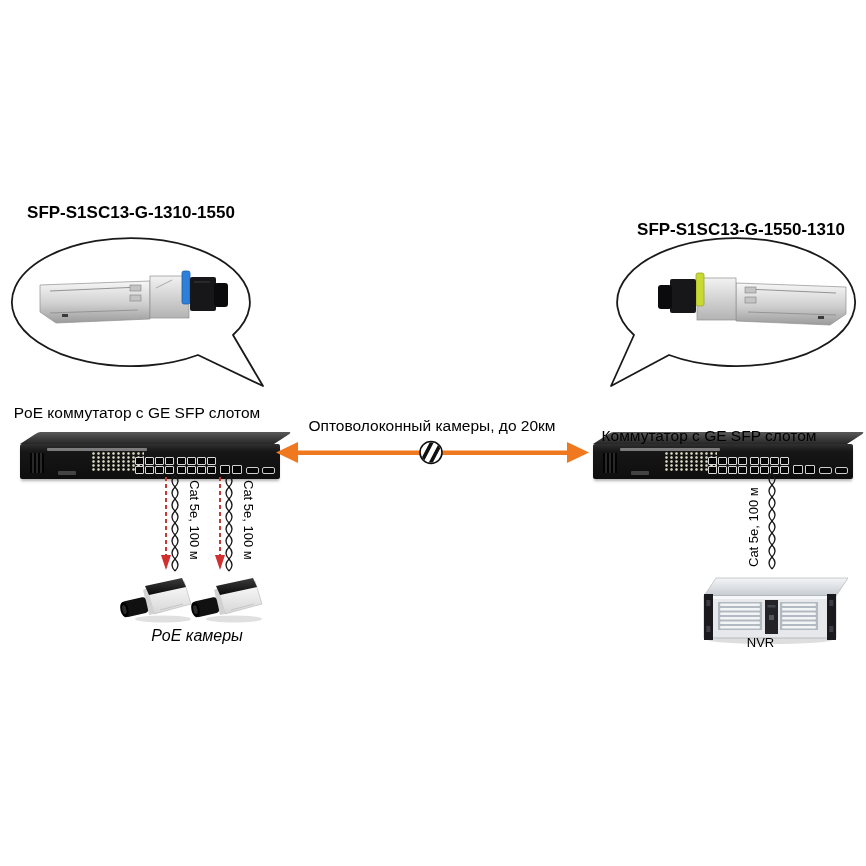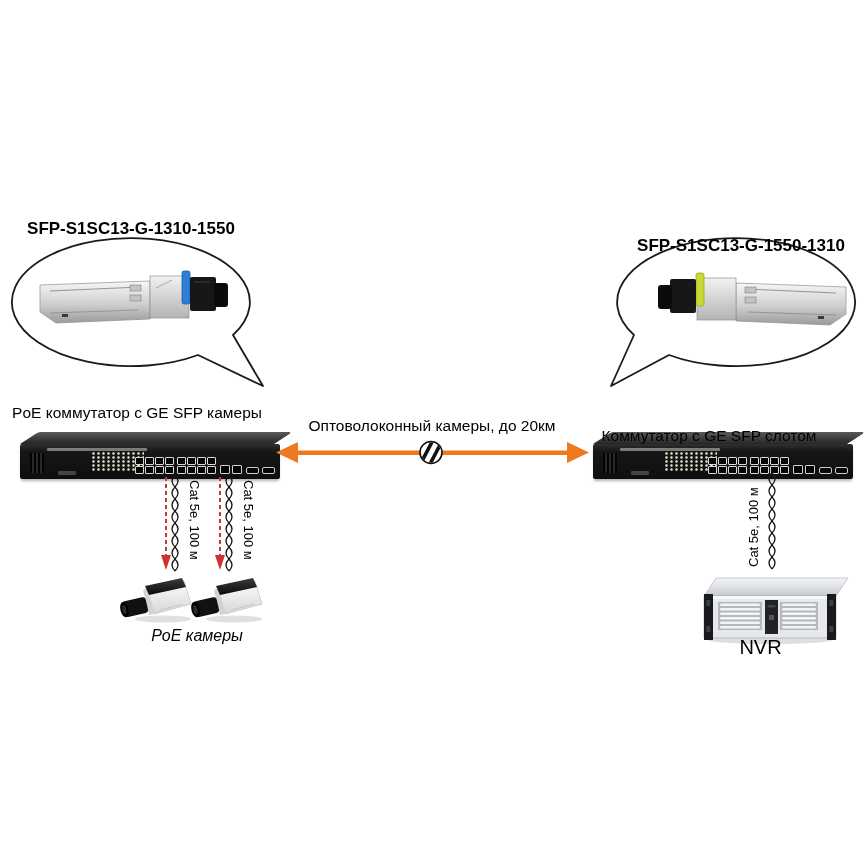--- a/index.html
+++ b/index.html
@@ -1,19 +1,19 @@
 <!DOCTYPE html>
 <html><head>
 <meta charset="utf-8">
 <style>
   html,body{margin:0;padding:0;}
   body{width:866px;height:866px;background:#ffffff;position:relative;overflow:hidden;
        font-family:"Liberation Sans",sans-serif;color:#000;}
   .lbl{position:absolute;line-height:1.15;}
-  .title{font-weight:bold;font-size:17px;text-align:center;white-space:nowrap;margin-top:16px;}
+  .title{font-weight:bold;font-size:17px;text-align:center;white-space:nowrap;}
   .devlbl{font-size:15.5px;text-align:center;white-space:nowrap;}
   .cablbl{font-size:13px;white-space:nowrap;transform-origin:0 0;}
   .rot90{transform:rotate(90deg);}
   .rotm90{transform:rotate(-90deg);}
 
   
   .switch{position:absolute;width:260px;height:52px;}
   .sw-top{position:absolute;left:0;top:0;width:254px;height:12px;
           background:linear-gradient(180deg,#5a5a5a,#262626);
           transform:skewX(-57deg);transform-origin:0 100%;border-radius:2px 3px 0 0;}
@@ -275,23 +275,23 @@
     </g>
     <rect x="67" y="26" width="13" height="34" fill="#232327"></rect>
     <rect x="69.5" y="31" width="8" height="2.5" fill="#43434c"></rect>
     <rect x="71" y="41" width="5" height="5" fill="#55555e"></rect>
   </g>
 </svg>
 
 <div class="lbl title" style="left:11px;top:203px;width:240px;">SFP-S1SC13-G-1310-1550</div>
 <div class="lbl title" style="left:621px;top:220px;width:240px;">SFP-S1SC13-G-1550-1310</div>
 
-<div class="lbl devlbl" style="left:6px;top:404px;width:262px;">PoE коммутатор с GE SFP камеры</div>
+<div class="lbl devlbl" style="left:6px;top:404px;width:262px;">PoE коммутатор с GE SFP слотом</div>
 <div class="lbl devlbl" style="left:578px;top:427px;width:262px;">Коммутатор с GE SFP слотом</div>
 
 <div class="lbl devlbl" style="left:289px;top:417px;width:286px;">Оптоволоконный камеры, до 20км</div>
 
 <div class="lbl cablbl rot90" style="left:201px;top:480px;">Cat 5e, 100 м</div>
 <div class="lbl cablbl rot90" style="left:255px;top:480px;">Cat 5e, 100 м</div>
 <div class="lbl cablbl rotm90" style="left:747px;top:567px;">Cat 5e, 100 м</div>
 
 <div class="lbl devlbl" style="left:117px;top:627px;width:160px;font-size:16px;font-style:italic;">PoE камеры</div>
-<div class="lbl devlbl" style="left:703px;top:636px;width:115px;font-size:20px;">NVR</div>
+<div class="lbl devlbl" style="left:703px;top:636px;width:115px;font-size:13px;">NVR</div>
 
 </body></html>

